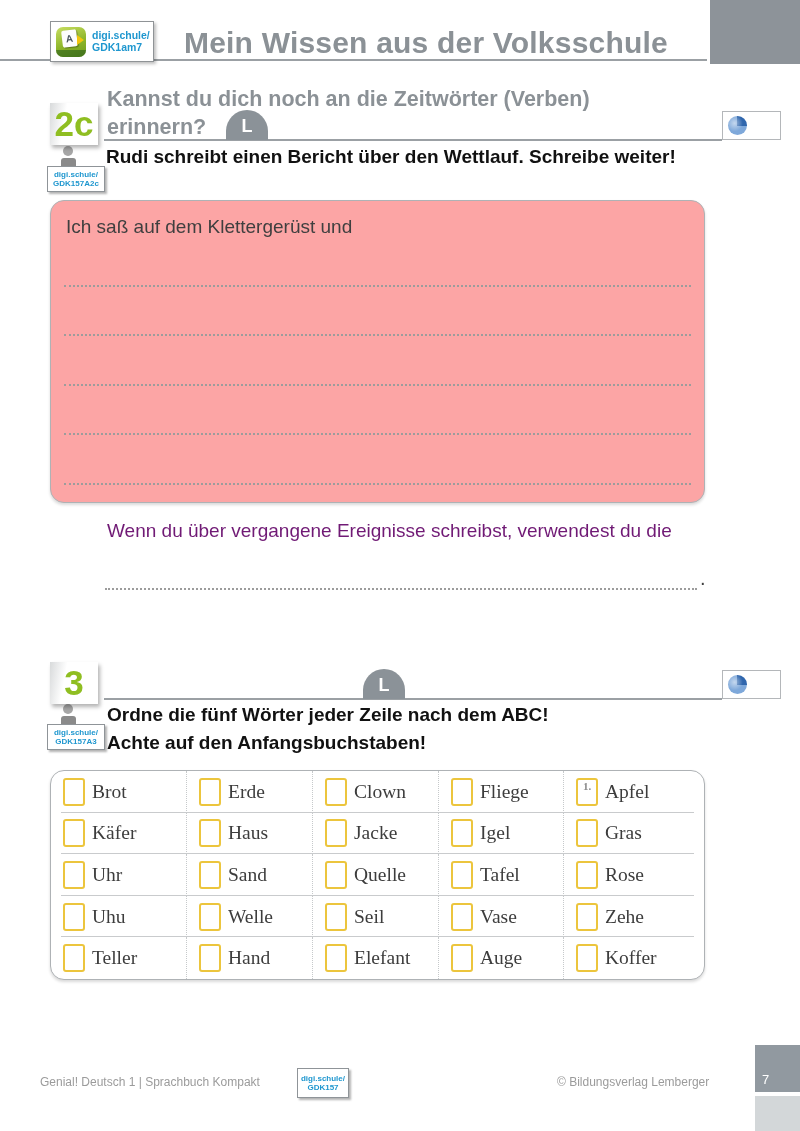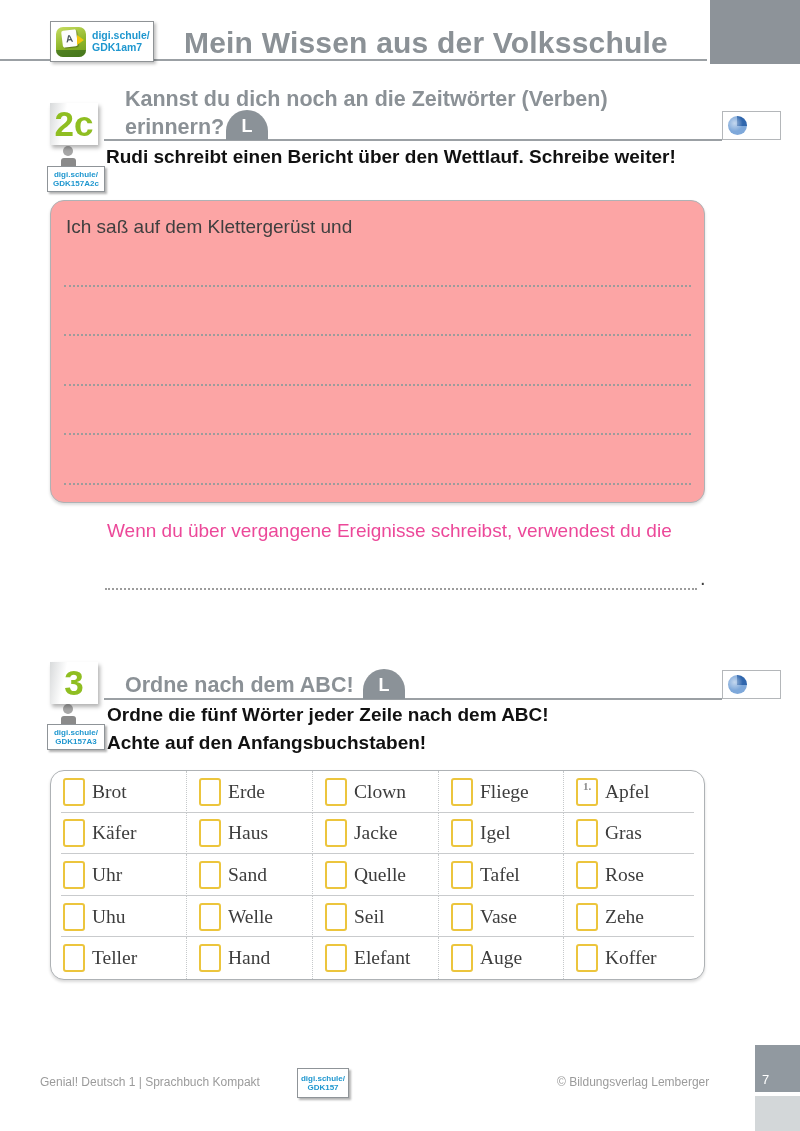--- a/index.html
+++ b/index.html
@@ -34,21 +34,21 @@
   .page-title{
     position:absolute;left:184px;top:26px;font-size:30px;font-weight:bold;color:#8b9196;letter-spacing:.2px;
   }
   
   .ex-num{
     position:absolute;width:48px;height:42px;background:linear-gradient(100deg,#d8dadb 0%,#ffffff 32%);
     box-shadow:2px 3px 4px rgba(0,0,0,.30);display:flex;align-items:center;justify-content:center;
     font-size:35px;font-weight:bold;color:#8fbe21;z-index:2;
   }
   .ex-rule{position:absolute;height:2px;background:#9ba0a4;}
-  .ex-title{font-size:21.5px;line-height:28px;font-weight:bold;color:#8b9196;position:absolute;margin-left:18px;}
+  .ex-title{font-size:21.5px;line-height:28px;font-weight:bold;color:#8b9196;position:absolute;}
   .l-dome{
     position:absolute;width:42px;height:30px;border-radius:42px 42px 0 0;background:#8b9298;
     color:#fff;font-size:18px;font-weight:bold;display:flex;align-items:flex-end;justify-content:center;
     padding-bottom:3px;box-sizing:border-box;z-index:1;
   }
   .pie-box{
     position:absolute;width:59px;height:29px;border:1.5px solid #b4b7ba;background:#fff;
     display:flex;align-items:center;padding-left:5px;box-sizing:border-box;
   }
   .pie{
@@ -67,21 +67,21 @@
   }
   .instr{position:absolute;font-size:19px;font-weight:600;color:#111;}
   
   .write-box{
     position:absolute;left:50px;top:200px;width:655px;height:303px;border:1.5px solid #aeb2b5;
     border-radius:14px;box-sizing:border-box;box-shadow:0 2px 3px rgba(0,0,0,.15);background:#fca5a5;
   }
   .write-prompt{position:absolute;left:15px;top:15px;font-size:19px;color:#3f3f3f;}
   .write-lines{position:absolute;left:13px;right:13px;top:36px;}
   .write-line{height:47.6px;border-bottom:2px dotted #9c9c9c;}
-  .cloze-text{position:absolute;left:107px;top:520px;font-size:19px;color:#ec4899;}
+  .cloze-text{position:absolute;left:107px;top:520px;font-size:19px;color:#701a75;}
   .cloze-line{position:absolute;left:105px;top:568px;width:592px;height:20px;border-bottom:2px dotted #9c9c9c;}
   .cloze-period{position:absolute;left:700px;top:567px;font-size:20px;color:#3f3f3f;}
   
   .word-table{
     position:absolute;left:50px;top:770px;width:655px;height:210px;border:1.5px solid #aeb2b5;
     border-radius:14px;box-sizing:border-box;box-shadow:0 2px 3px rgba(0,0,0,.15);
     display:flex;flex-direction:column;background:#fff;overflow:hidden;font-family:Liberation Serif, serif;
   }
   .wt-row{flex:1;display:grid;grid-template-columns:135px 126px 126px 125px 140px;position:relative;}
   .wt-row:not(:last-child)::after{
@@ -153,21 +153,20 @@
         <div class="write-line"></div>
         <div class="write-line"></div>
         <div class="write-line"></div>
       </div>
   </div>
 
   <div class="cloze-text">Wenn du über vergangene Ereignisse schreibst, verwendest du die</div>
   <div class="cloze-line"></div>
   <div class="cloze-period">.</div>
 
-  <div class="ex-title" style="left:107px;top:671px;">Ordne nach dem ABC!</div>
   <div class="ex-rule" style="left:104px;top:698px;width:618px;"></div>
   <div class="l-dome" style="left:363px;top:669px;">L</div>
   <div class="ex-num" style="left:50px;top:662px;">3</div>
   <div class="pie-box" style="left:722px;top:670px;">
     <div class="pie"></div>
   </div>
   <div class="person" style="left:59px;top:704px;">
     <div class="person-head"></div>
     <div class="person-body"></div>
   </div>

